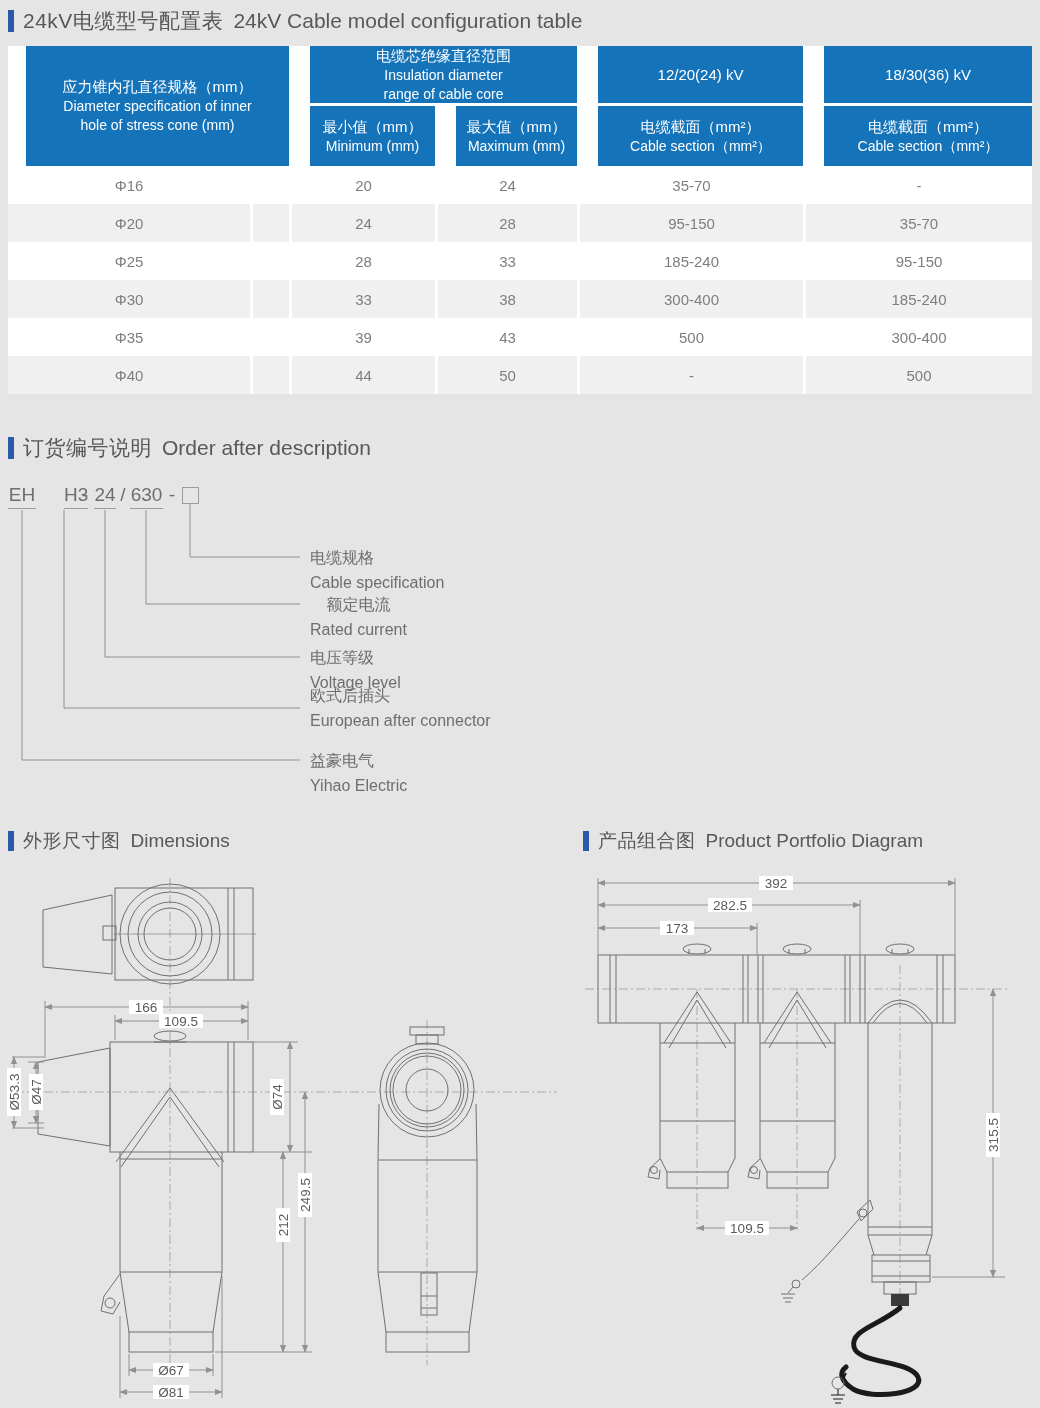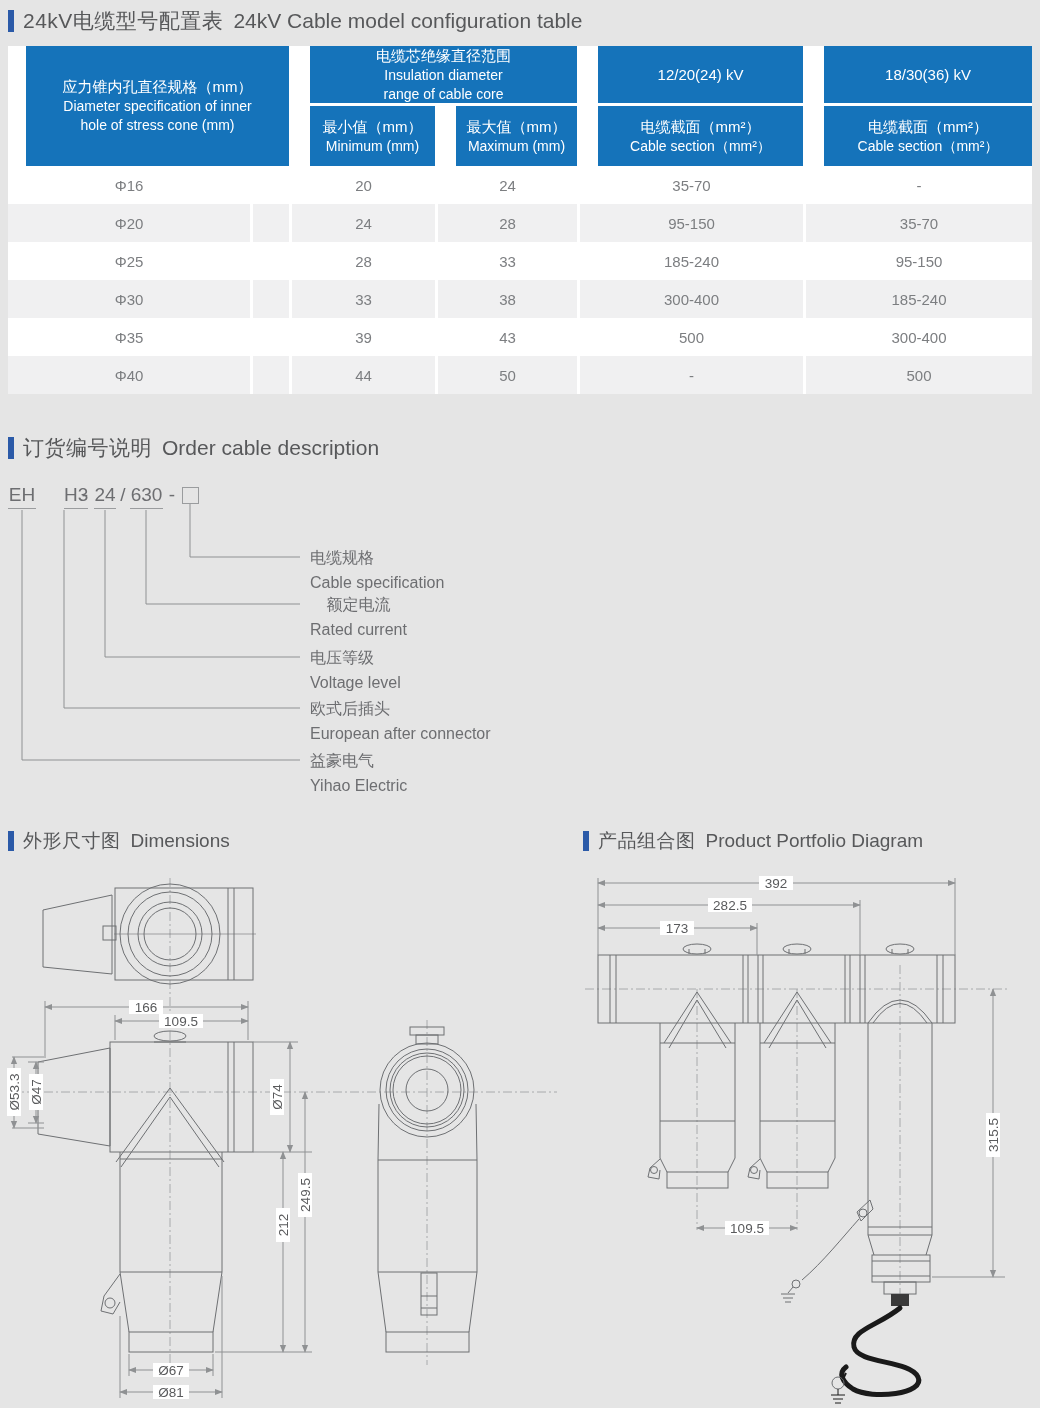--- a/index.html
+++ b/index.html
@@ -123,21 +123,21 @@
     <div class="c rg" style="grid-area:8/2"></div>
     <div class="c rg" style="grid-area:8/3">44</div>
     <div class="c rg" style="grid-area:8/4">50</div>
     <div class="c rg" style="grid-area:8/5">-</div>
     <div class="c rg" style="grid-area:8/6">500</div>
   </div>
 
   <div class="sec" style="left:8px;top:434px;">
     <span class="bar"></span>
     <span class="zh">订货编号说明</span>
-    <span class="en">Order cable description</span>
+    <span class="en">Order after description</span>
   </div>
 
   <div id="order-diagram">
     <svg width="560" height="340" viewBox="0 0 560 340">
       <g class="dm">
         <path d="M22,40 V290 H300"></path>
         <path d="M64,40 V238 H300"></path>
         <path d="M105,40 V187 H300"></path>
         <path d="M146,40 V134 H300"></path>
         <path d="M190,34 V87 H300"></path>
@@ -157,21 +157,21 @@
       <div>Cable specification</div>
     </div>
     <div class="ol" style="top:122px;text-align:center;">
       <div>额定电流</div>
       <div>Rated current</div>
     </div>
     <div class="ol" style="top:175px;">
       <div>电压等级</div>
       <div>Voltage level</div>
     </div>
-    <div class="ol" style="top:226px;">
+    <div class="ol" style="top:213px;">
       <div>欧式后插头</div>
       <div>European after connector</div>
     </div>
     <div class="ol" style="top:278px;">
       <div>益豪电气</div>
       <div>Yihao Electric</div>
     </div>
   </div>
 
   <div class="sec small" style="left:8px;top:828px;">

